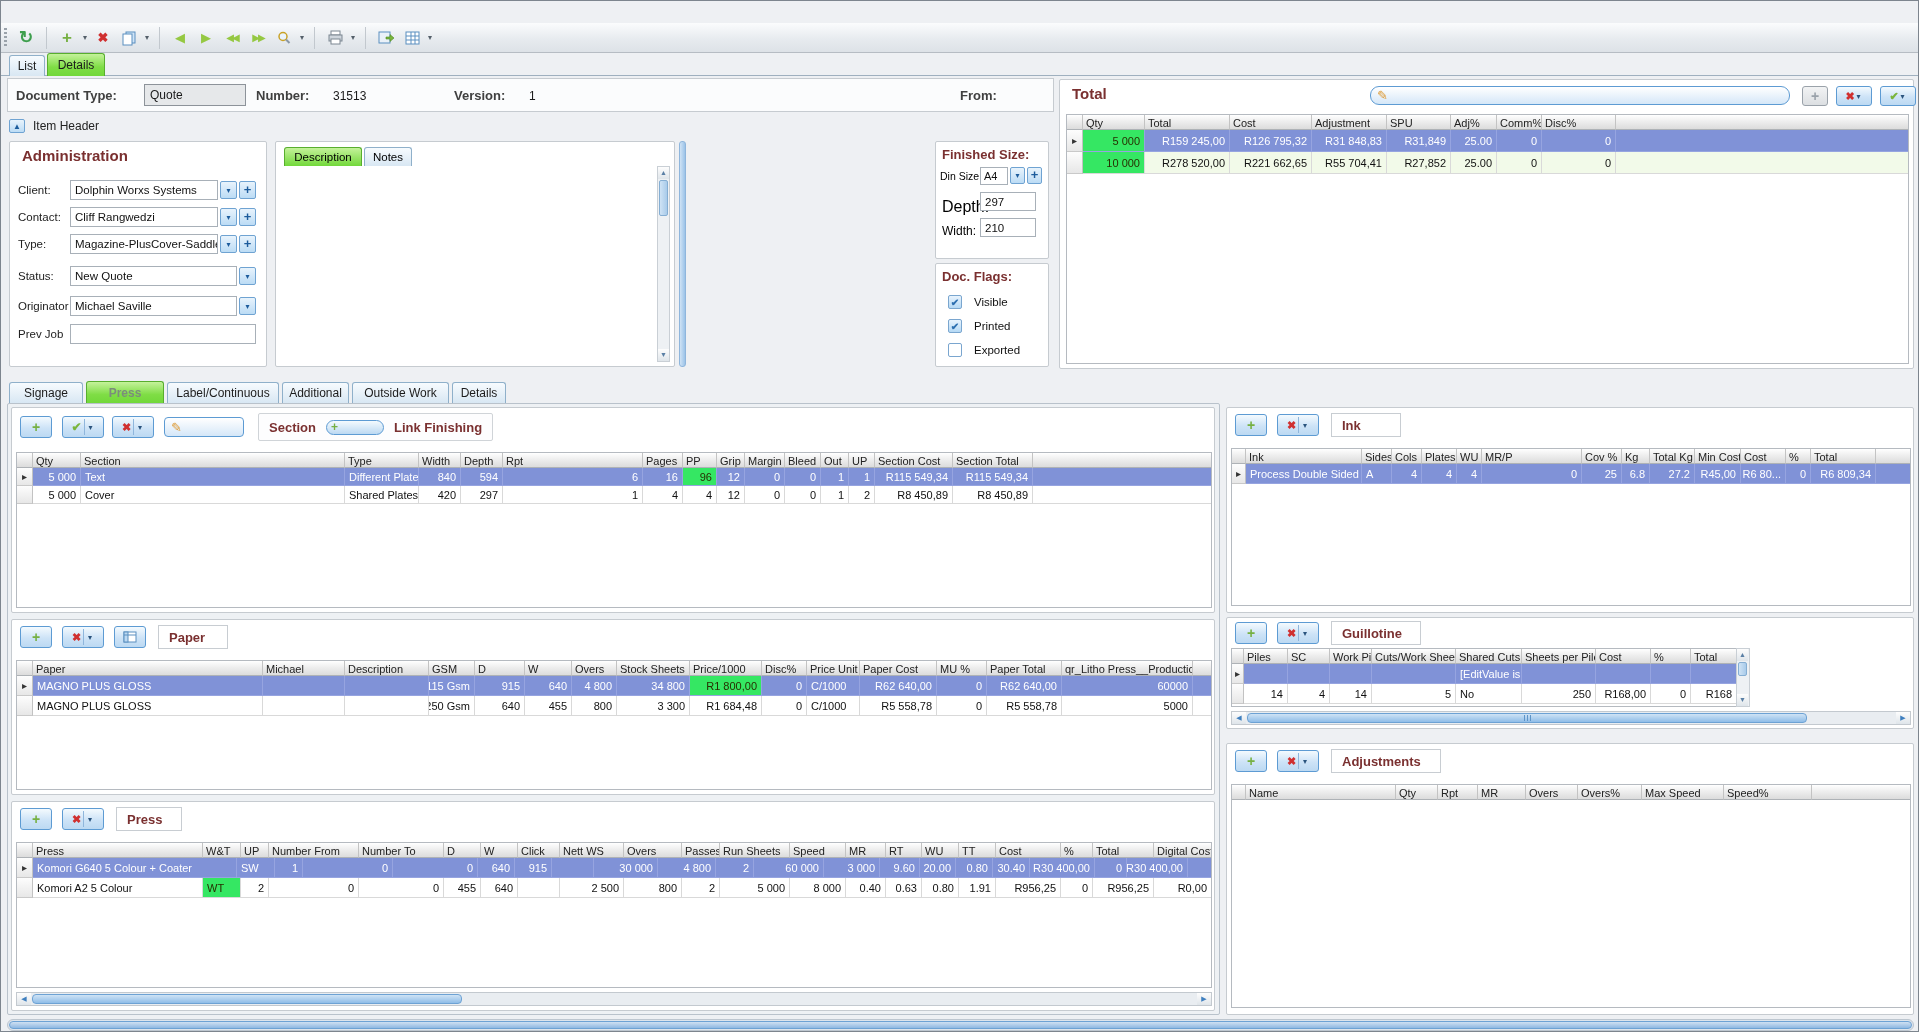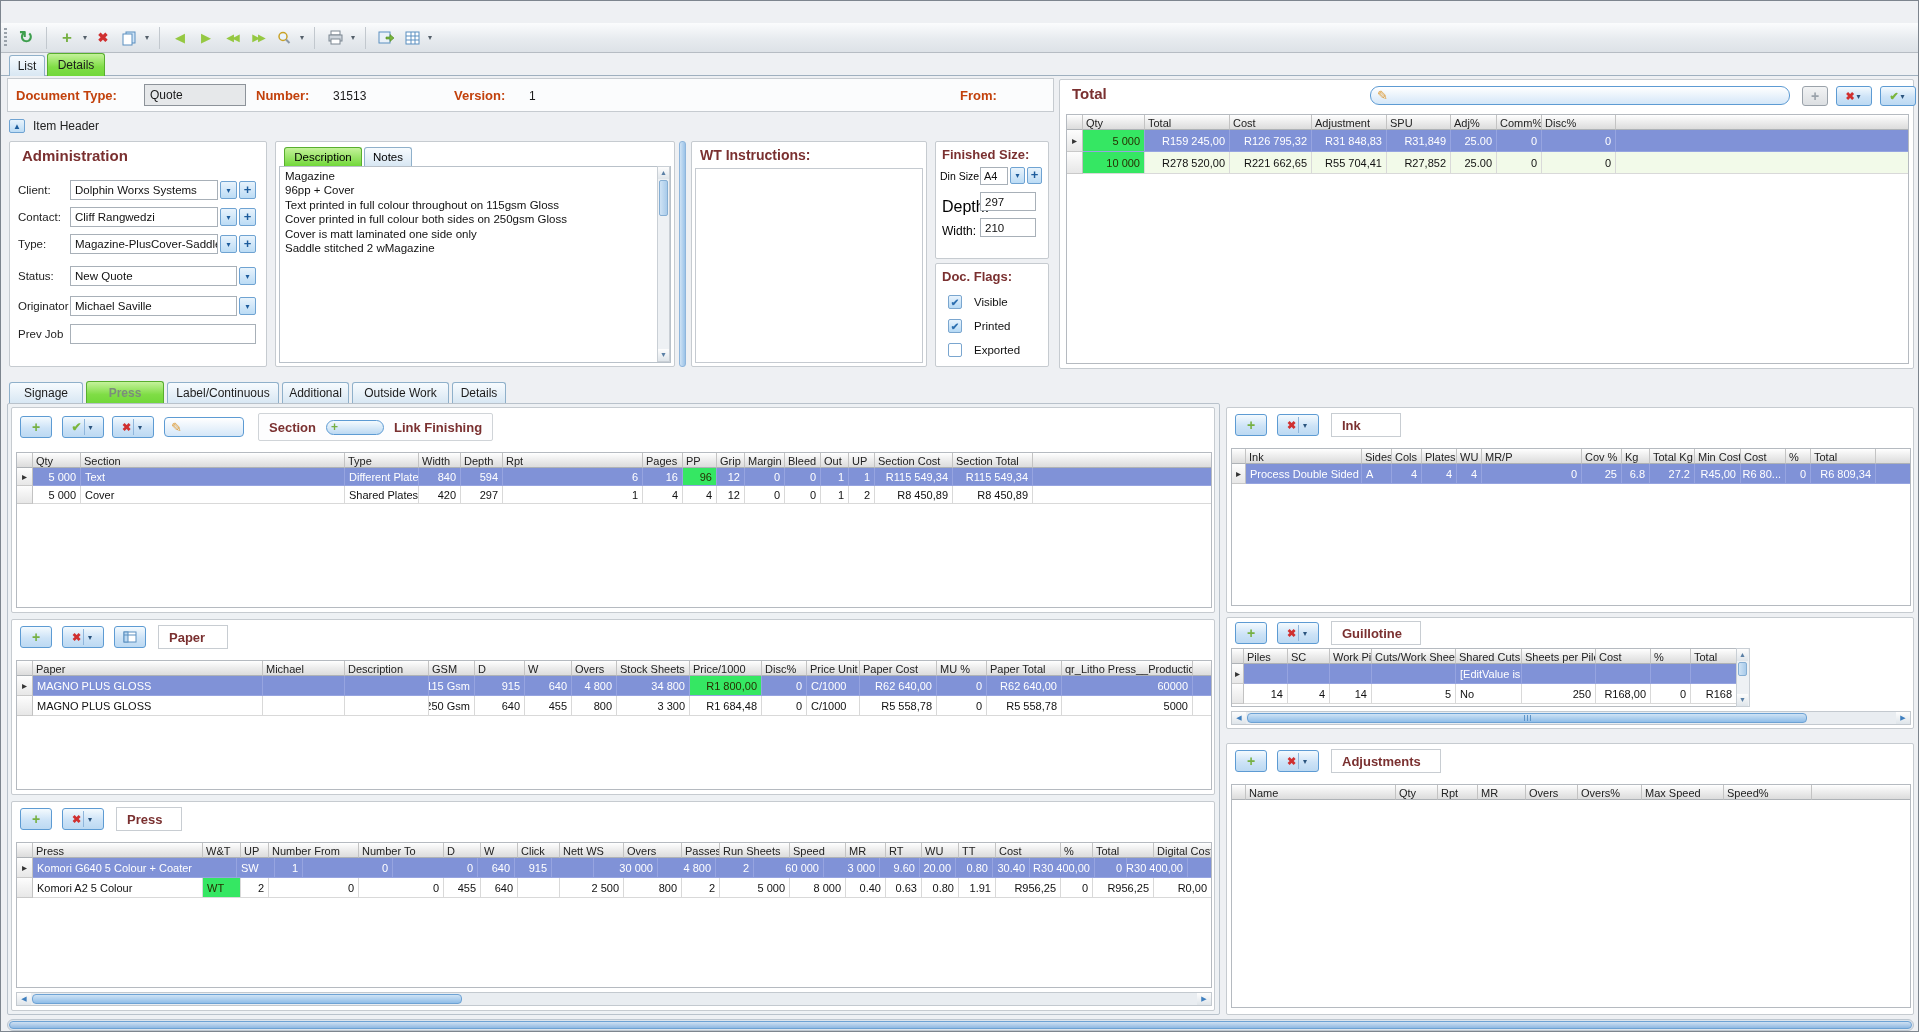--- a/index.html
+++ b/index.html
@@ -46,21 +46,21 @@
   color:#7b8d7b; font-weight:bold; }
 
 
 .panel { position:absolute; background:#fff; border:1px solid #c6cbd0; border-radius:2px; }
 .phead { font-size:15px; font-weight:bold; color:#7a3030; padding:5px 0 0 12px; }
 .phead-sm { font-size:13px; font-weight:bold; color:#7a3030; }
 
 
 .docheader { position:absolute; left:6px; top:77px; width:1047px; height:34px; background:#fbfcfd;
   border:1px solid #c6cbd0; }
-.dlabel { position:absolute; top:9px; font-size:13px; font-weight:bold; color:#c2410c; }
+.dlabel { position:absolute; top:9px; font-size:13px; font-weight:bold; color:#404040; }
 .dvalue { position:absolute; top:10px; font-size:12px; color:#1a1a1a; }
 .dinput { position:absolute; top:5px; height:22px; background:#e6e8ea; border:1px solid #8d939a;
   font-size:12px; color:#1a1a1a; padding:3px 5px; }
 
 
 .itemheader { position:absolute; left:8px; top:116px; height:18px; display:flex; align-items:center; }
 .collapse-btn { width:16px; height:14px; border:1px solid #6fa3d2; border-radius:2px;
   background:linear-gradient(#e8f3fc,#bcdcf5); color:#1d5c9c; font-size:8px; text-align:center;
   line-height:13px; cursor:pointer; margin-right:8px; }
 .itemheader span.lbl { font-size:12px; color:#222; }
@@ -287,39 +287,29 @@
           <span class="fbox" style="left:60px;width:186px"></span>
         </div>
       </div>
   </div>
 
   <div class="panel" style="left:274px;top:140px;width:400px;height:226px">
     <div id="desc-tabs" style="position:absolute;left:6px;top:5px;height:19px;width:100%">
         <div class="dtab green" style="left:2px;width:78px;position:absolute">Description</div>
         <div class="dtab" style="left:82px;width:48px;position:absolute">Notes</div>
       </div>
-    <div class="desc-body">Magazine
-96pp + Cover
-Text printed in full colour throughout on 115gsm Gloss
-Cover printed in full colour both sides on 250gsm Gloss
-Cover is matt laminated one side only
-Saddle stitched 2 wMagazine</div>
     <div class="vscroll">
       <div class="vs-btn" style="top:0">▲</div>
       <div class="vs-thumb" style="top:13px;height:36px"></div>
       <div class="vs-btn" style="bottom:0">▼</div>
     </div>
   </div>
 
   <div class="splitter-v"></div>
 
-  <div class="panel" style="left:690px;top:140px;width:236px;height:226px">
-    <div class="phead" style="font-size:14px;padding-left:8px">WT Instructions:</div>
-    <div style="position:absolute;left:3px;top:26px;right:3px;bottom:3px;border:1px solid #c5cad0;background:#fff;font-size:11.5px;padding:3px"></div>
-  </div>
 
   <div class="panel" style="left:934px;top:140px;width:114px;height:118px">
     <div class="phead" style="font-size:13px;padding-left:6px">Finished Size:</div>
     <div style="position:absolute;left:4px;top:28px;font-size:10.5px">Din Size</div>
     <div class="fbox" style="left:44px;top:25px;width:28px;height:18px;font-size:11px;padding:2px 3px;position:absolute">A4</div>
     <div class="sqbtn dd" style="left:74px;top:25px;width:15px;height:17px;line-height:16px">▾</div>
     <div class="sqbtn pl" style="left:91px;top:25px;width:15px;height:17px;line-height:14px">+</div>
     <div style="position:absolute;left:6px;top:56px;font-size:16px">Depth:</div>
     <div class="fbox" style="left:44px;top:50px;width:56px;height:19px;position:absolute">297</div>
     <div style="position:absolute;left:6px;top:82px;font-size:12px">Width:</div>

